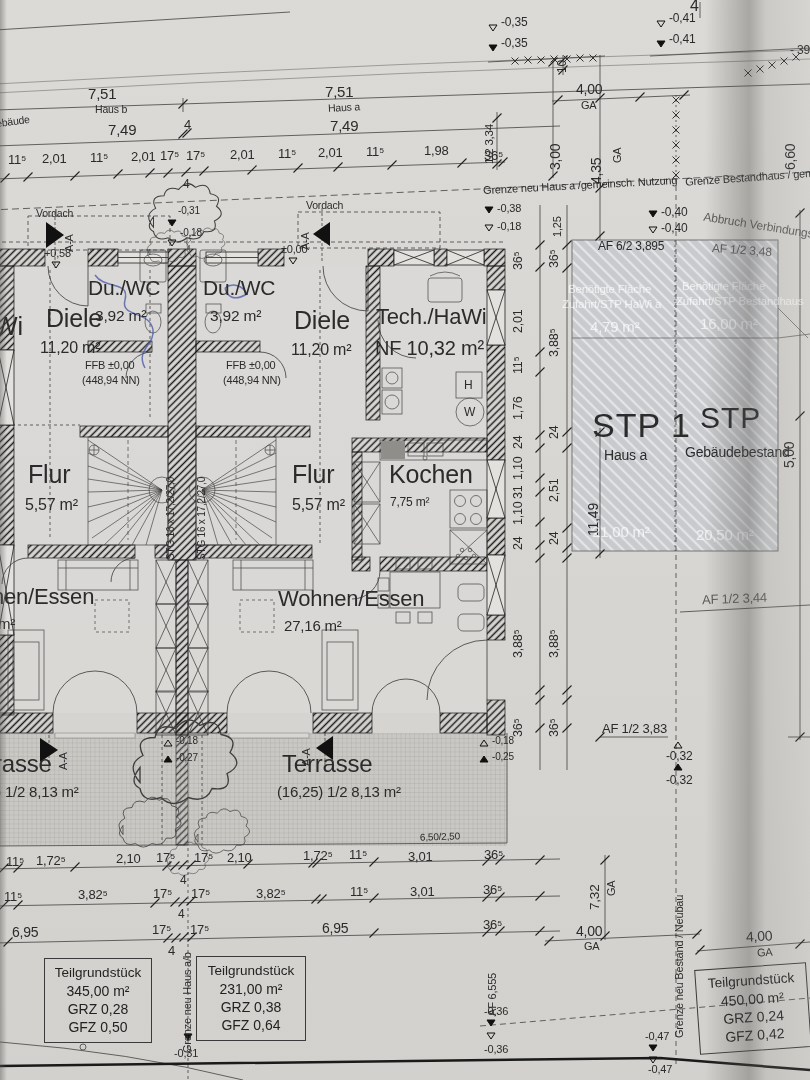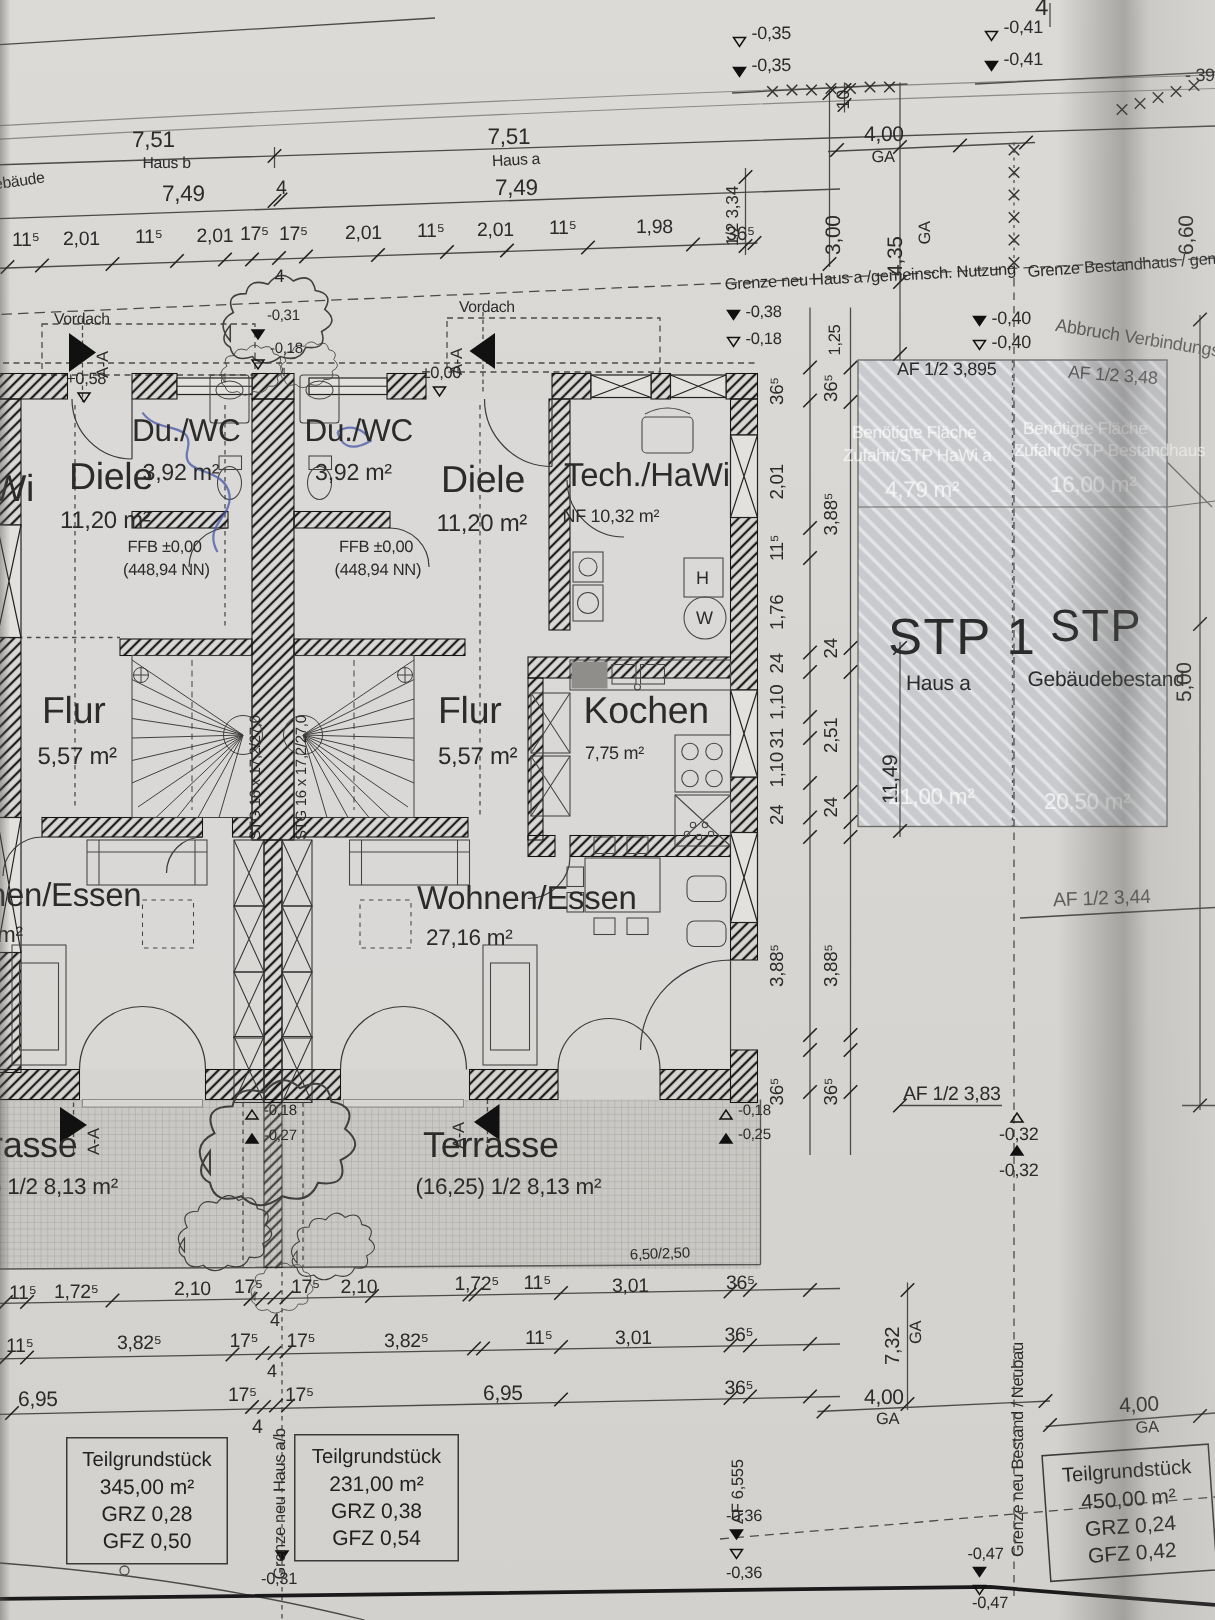--- a/index.html
+++ b/index.html
@@ -492,21 +492,21 @@
 <div class="lb" style="left:576px;top:82px;font-size:14px">4,00</div>
 <div class="lb" style="left:581px;top:100px;font-size:11px">GA</div>
 <div class="lb v" style="left:548px;top:170px;font-size:14px">3,00</div>
 <div class="lb v" style="left:589px;top:184px;font-size:14px">4,35</div>
 <div class="lb v" style="left:612px;top:163px;font-size:11px">GA</div>
 <div class="lb v" style="left:783px;top:170px;font-size:14px">6,60</div>
 
 <div class="lb" style="left:483px;top:180px;font-size:11px;transform:rotate(-3deg)">Grenze neu Haus a /gemeinsch. Nutzung</div>
 <div class="lb" style="left:685px;top:172px;font-size:11px;transform:rotate(-4deg)">Grenze Bestandhaus / geme</div>
 <div class="lb gray" style="left:703px;top:220px;font-size:12px;transform:rotate(9deg)">Abbruch Verbindungsm</div>
-<div class="lb" style="left:598px;top:240px;font-size:12px">AF 1/2 3,895</div>
+<div class="lb" style="left:598px;top:240px;font-size:12px">AF 6/2 3,895</div>
 <div class="lb gray" style="left:712px;top:244px;font-size:12px;transform:rotate(4deg)">AF 1/2 3,48</div>
 
 <div class="lb" style="left:36px;top:208px;font-size:10.5px">Vordach</div>
 <div class="lb" style="left:306px;top:200px;font-size:10.5px">Vordach</div>
 <div class="lb v" style="left:64px;top:252px;font-size:11px">A-A</div>
 <div class="lb v" style="left:300px;top:250px;font-size:11px">A-A</div>
 <div class="lb v" style="left:58px;top:770px;font-size:11px">A-A</div>
 <div class="lb v" style="left:301px;top:766px;font-size:11px">A-A</div>
 <div class="lb" style="left:44px;top:248px;font-size:11px">+0,58</div>
 <div class="lb" style="left:281px;top:244px;font-size:11px">±0,00</div>
@@ -516,21 +516,21 @@
 <div class="lb" style="left:88px;top:277px;font-size:21px">Du./WC</div>
 <div class="lb area" style="left:95px;top:308px">3,92 m²</div>
 <div class="lb" style="left:203px;top:277px;font-size:21px">Du./WC</div>
 <div class="lb area" style="left:210px;top:308px">3,92 m²</div>
 <div class="lb big" style="left:46px;top:306px">Diele</div>
 <div class="lb" style="left:40px;top:340px;font-size:16px">11,20 m²</div>
 <div class="lb big" style="left:294px;top:308px">Diele</div>
 <div class="lb" style="left:291px;top:342px;font-size:16px">11,20 m²</div>
 <div class="lb big" style="left:-6px;top:314px">Wi</div>
 <div class="lb" style="left:376px;top:306px;font-size:22px">Tech./HaWi</div>
-<div class="lb" style="left:375px;top:338px;font-size:12px">NF 10,32 m²</div>
+<div class="lb" style="left:375px;top:338px;font-size:20px">NF 10,32 m²</div>
 <div class="lb" style="left:85px;top:360px;font-size:11px">FFB ±0,00</div>
 <div class="lb" style="left:82px;top:375px;font-size:11px">(448,94 NN)</div>
 <div class="lb" style="left:226px;top:360px;font-size:11px">FFB ±0,00</div>
 <div class="lb" style="left:223px;top:375px;font-size:11px">(448,94 NN)</div>
 <div class="lb" style="left:464px;top:379px;font-size:12px">H</div>
 <div class="lb" style="left:464px;top:406px;font-size:12px">W</div>
 <div class="lb big" style="left:28px;top:462px">Flur</div>
 <div class="lb" style="left:25px;top:497px;font-size:16px">5,57 m²</div>
 <div class="lb big" style="left:292px;top:462px">Flur</div>
 <div class="lb" style="left:292px;top:497px;font-size:16px">5,57 m²</div>
@@ -638,21 +638,21 @@
 <div class="box" style="left:44px;top:958px;width:92px">
   <div class="bt">Teilgrundstück</div>
   <div class="bl">345,00 m²</div>
   <div class="bl">GRZ 0,28</div>
   <div class="bl">GFZ 0,50</div>
 </div>
 <div class="box" style="left:196px;top:956px;width:94px">
   <div class="bt">Teilgrundstück</div>
   <div class="bl">231,00 m²</div>
   <div class="bl">GRZ 0,38</div>
-  <div class="bl">GFZ 0,54</div>
+  <div class="bl">GFZ 0,64</div>
 </div>
 <div class="box" style="left:697px;top:966px;width:96px;transform:rotate(-4deg)">
   <div class="bt">Teilgrundstück</div>
   <div class="bl">450,00 m²</div>
   <div class="bl">GRZ 0,24</div>
   <div class="bl">GFZ 0,42</div>
 </div>
 
 <div class="fold"></div>
 <div class="ledge"></div>

